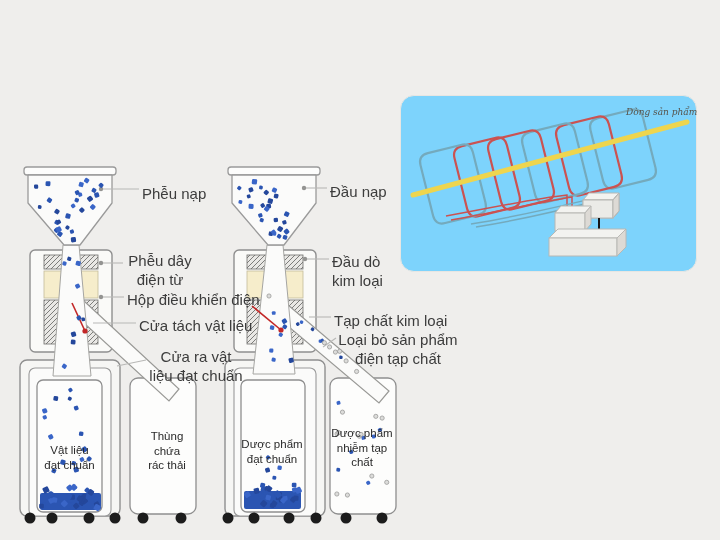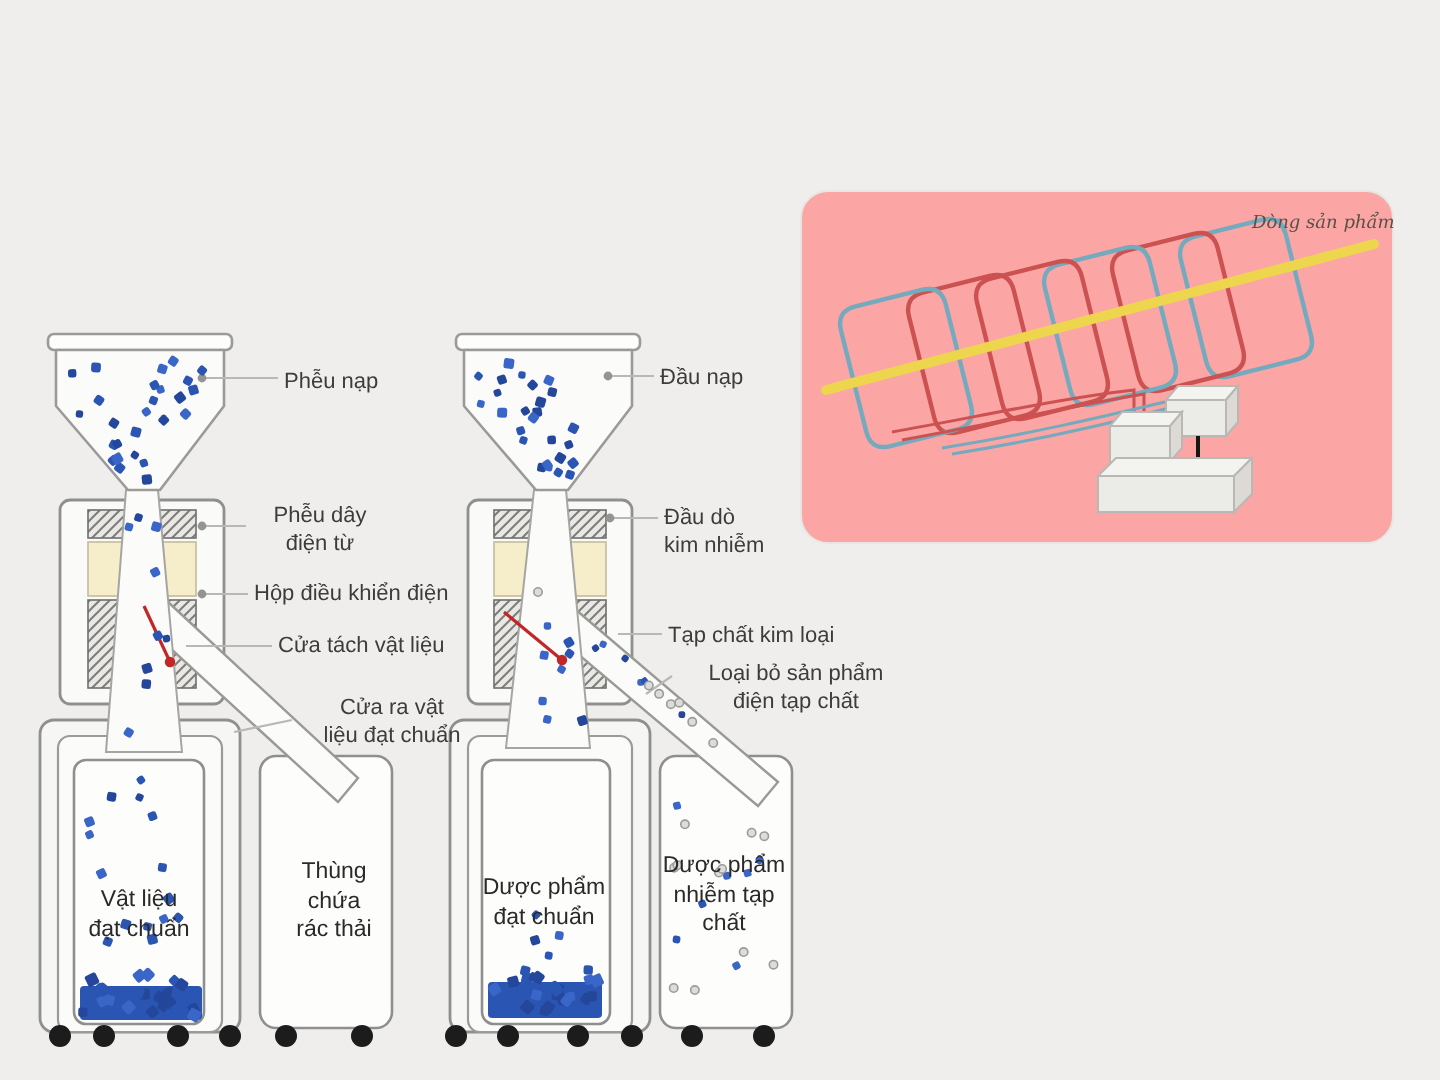--- a/index.html
+++ b/index.html
@@ -9,27 +9,27 @@
     --coil-blue:#74aabd;
     --flow-yellow:#eed54e;
     --gate-red:#c22727;
     --cream:#f6edcb;
   }
   html,body{margin:0;padding:0;}
   body{width:720px;height:540px;overflow:hidden;background:#efeeec;
        font-family:"Liberation Sans",sans-serif;position:relative;}
   .stage{position:absolute;inset:0;width:720px;height:540px;}
   svg{display:block;}
-  .lbl{position:absolute;font-size:11px;line-height:1.28;color:#3c3c3c;
+  .lbl{position:absolute;font-size:15px;line-height:1.28;color:#3c3c3c;
        white-space:pre-line;}
   .lbl.nowrap{white-space:nowrap;}
   .lbl.center{text-align:center;}
   .bin-lbl{font-size:11.5px;color:#2a2a2a;}
   .inset-card{position:absolute;left:400px;top:95px;width:295px;height:175px;
-       background:#fca5a5;border:1px solid #e7e6e3;border-radius:14px;}
+       background:#7dd3fc;border:1px solid #e7e6e3;border-radius:14px;}
   .flow-lbl{position:absolute;left:225px;top:11px;width:66px;
        font-family:"DejaVu Serif",serif;font-style:italic;font-size:9px;
        color:#55524a;text-align:right;white-space:nowrap;}
   .logo{position:absolute;left:572px;top:8px;width:144px;height:84px;}
 </style>
 </head>
 <body>
 
 <div class="stage">
 
@@ -324,21 +324,21 @@
 <div class="lbl nowrap" style="left:142px;top:184px">Phễu nạp</div>
 <div class="lbl center" style="left:124px;top:251px;width:72px">Phễu dây
 điện từ</div>
 <div class="lbl nowrap" style="left:127px;top:290px">Hộp điều khiển điện</div>
 <div class="lbl nowrap" style="left:139px;top:316px">Cửa tách vật liệu</div>
 <div class="lbl center" style="left:148px;top:347px;width:96px">Cửa ra vật
 liệu đạt chuẩn</div>
 
 <div class="lbl nowrap" style="left:330px;top:182px">Đầu nạp</div>
 <div class="lbl" style="left:332px;top:252px">Đầu dò
-kim nhiễm</div>
+kim loại</div>
 <div class="lbl nowrap" style="left:334px;top:311px">Tạp chất kim loại</div>
 <div class="lbl center" style="left:338px;top:330px;width:120px">Loại bỏ sản phẩm
 điện tạp chất</div>
 
 <div class="lbl center bin-lbl" style="left:35px;top:443px;width:69px">Vật liệu
 đạt chuẩn</div>
 <div class="lbl center bin-lbl" style="left:131px;top:429px;width:72px">Thùng
 chứa
 rác thải</div>
 <div class="lbl center bin-lbl" style="left:237px;top:437px;width:70px">Dược phẩm

